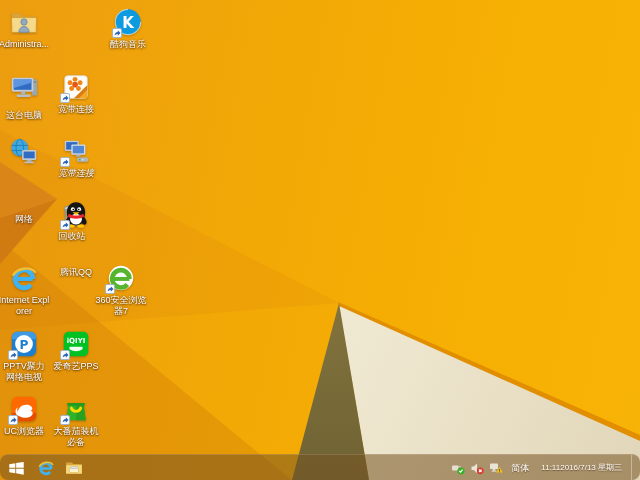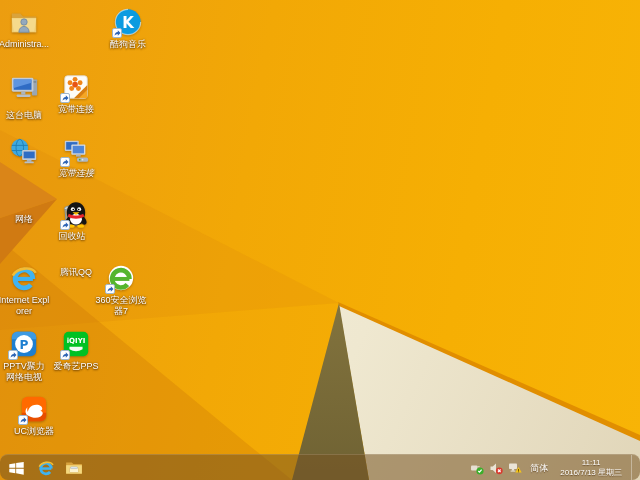--- a/index.html
+++ b/index.html
@@ -35,21 +35,21 @@
     background:rgba(118,84,34,.55);border-top:1px solid rgba(255,255,255,.14);
     box-sizing:border-box;display:flex;align-items:flex-start;border-radius:8px;}
   .tb-btn{height:26px;display:flex;align-items:center;justify-content:center;cursor:pointer;}
   #start-button{width:32px;}
   .tb-pin{width:28px;}
   .tb-spacer{flex:1;}
   #tray{display:flex;align-items:center;gap:5px;padding-right:3px;}
   .tray-ico{width:14px;height:14px;display:flex;align-items:center;justify-content:center;cursor:pointer;}
   .tray-ico svg{width:14px;height:14px;}
   #ime-indicator{font-size:9px;color:#fff;text-shadow:0 1px 1px rgba(60,30,0,.6);padding:0 3px;cursor:pointer;}
-  #clock{display:flex;flex-direction:column;align-items:center;justify-content:center;
+  #clock{display:flex;align-items:center;justify-content:center;
     font-size:8px;line-height:1.3;color:#fff;text-shadow:0 1px 1px rgba(60,30,0,.6);
     padding:0 4px;cursor:pointer;}
   #show-desktop{width:5px;height:26px;border-left:1px solid rgba(255,255,255,.35);cursor:pointer;}
 </style>
 </head>
 <body>
 
 <div id="screen">
 
   <div class="wp wp-base"></div>
@@ -241,35 +241,51 @@
             <path d="M9 19h14v2.5c-4.5 2.8-9.5 2.8-14 0z" fill="#fff" opacity=".95"></path>
           </svg>
           <span class="sc">
             <svg viewBox="0 0 10 10">
               <path d="M2 8.5c.2-3 1.6-4.6 4-4.8V1.6L9.4 5 6 8.4V6.2C4.3 6.3 3 7 2 8.5z" fill="#2E64B5"></path>
             </svg>
           </span>
         </div>
         <div class="lbl">爱奇艺PPS</div>
       </div>
-      <div class="dicon" style="left: 0px; top: 394px; margin-left: 10px;">
+      <div class="dicon" style="left: 0px; top: 394px;">
         <div class="art">
           <svg viewBox="0 0 32 32">
             <rect x="3" y="3" width="26" height="26" rx="6" fill="#FF6A00"></rect>
             <path d="M3 20h26v3c0 3.3-2.7 6-6 6H9c-3.3 0-6-2.7-6-6z" fill="#E84E00"></path>
             <path d="M9.5 23c-1.2-6.5 3-11.5 9-11.5 4 0 6.3 2 6.3 4.2 0 1.1-.9 2-2 2.1 1.9.5 2.9 2 2.4 3.6C24 25.4 16.5 27.3 9.5 23z" fill="#fff"></path>
             <path d="M9.5 23c-3.2-1.8-3.4-6.8-.4-9-1 3 .2 6.2 3.2 7.3z" fill="#fff"></path>
           </svg>
           <span class="sc">
             <svg viewBox="0 0 10 10">
               <path d="M2 8.5c.2-3 1.6-4.6 4-4.8V1.6L9.4 5 6 8.4V6.2C4.3 6.3 3 7 2 8.5z" fill="#2E64B5"></path>
             </svg>
           </span>
         </div>
         <div class="lbl">UC浏览器</div>
+      </div>
+      <div class="dicon" style="left: 52px; top: 394px;">
+        <div class="art">
+          <svg viewBox="0 0 32 32">
+            <path d="M8 11h16l2.4 17H5.6z" fill="#2FB428"></path>
+            <path d="M16 11h8l2.4 17H16z" fill="#26A121"></path>
+            <rect x="6.5" y="9.5" width="19" height="3" rx="1.5" fill="#249B1F"></rect>
+            <path d="M11 15c1.6 4.8 8.4 4.8 10 0" fill="none" stroke="#FFD800" stroke-width="3" stroke-linecap="round"></path>
+          </svg>
+          <span class="sc">
+            <svg viewBox="0 0 10 10">
+              <path d="M2 8.5c.2-3 1.6-4.6 4-4.8V1.6L9.4 5 6 8.4V6.2C4.3 6.3 3 7 2 8.5z" fill="#2E64B5"></path>
+            </svg>
+          </span>
+        </div>
+        <div class="lbl">大番茄装机必备</div>
       </div>
     </div>
 
   <div id="taskbar">
     <div class="tb-btn" id="start-button">
       <svg viewBox="0 0 20 18" width="17" height="16">
         <path fill="#fff" d="M1.5 4.6 8.6 3.4v5.4H1.5zM9.6 3.2l8.9-1.4v7H9.6zM1.5 9.8h7.1v5.4L1.5 14zM9.6 9.8h8.9v7l-8.9-1.5z"></path>
       </svg>
     </div>
     <div class="tb-btn tb-pin">

